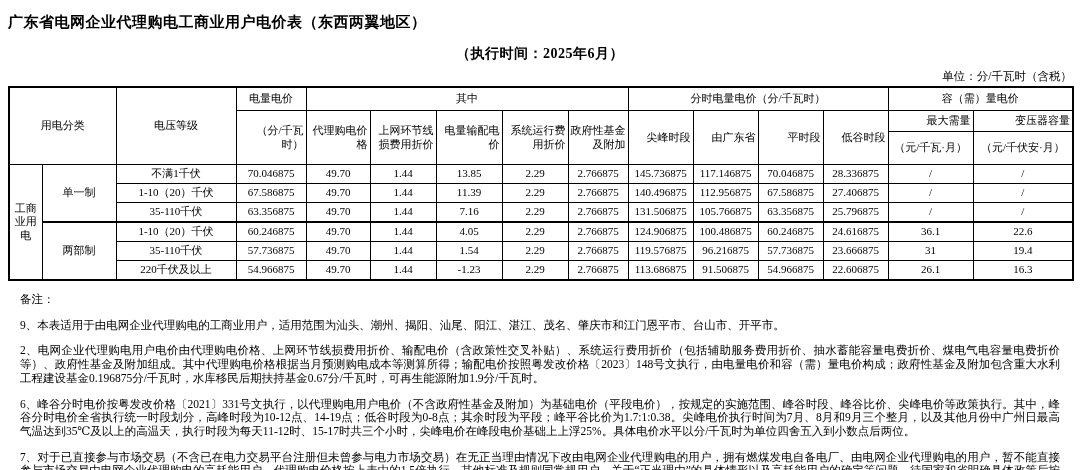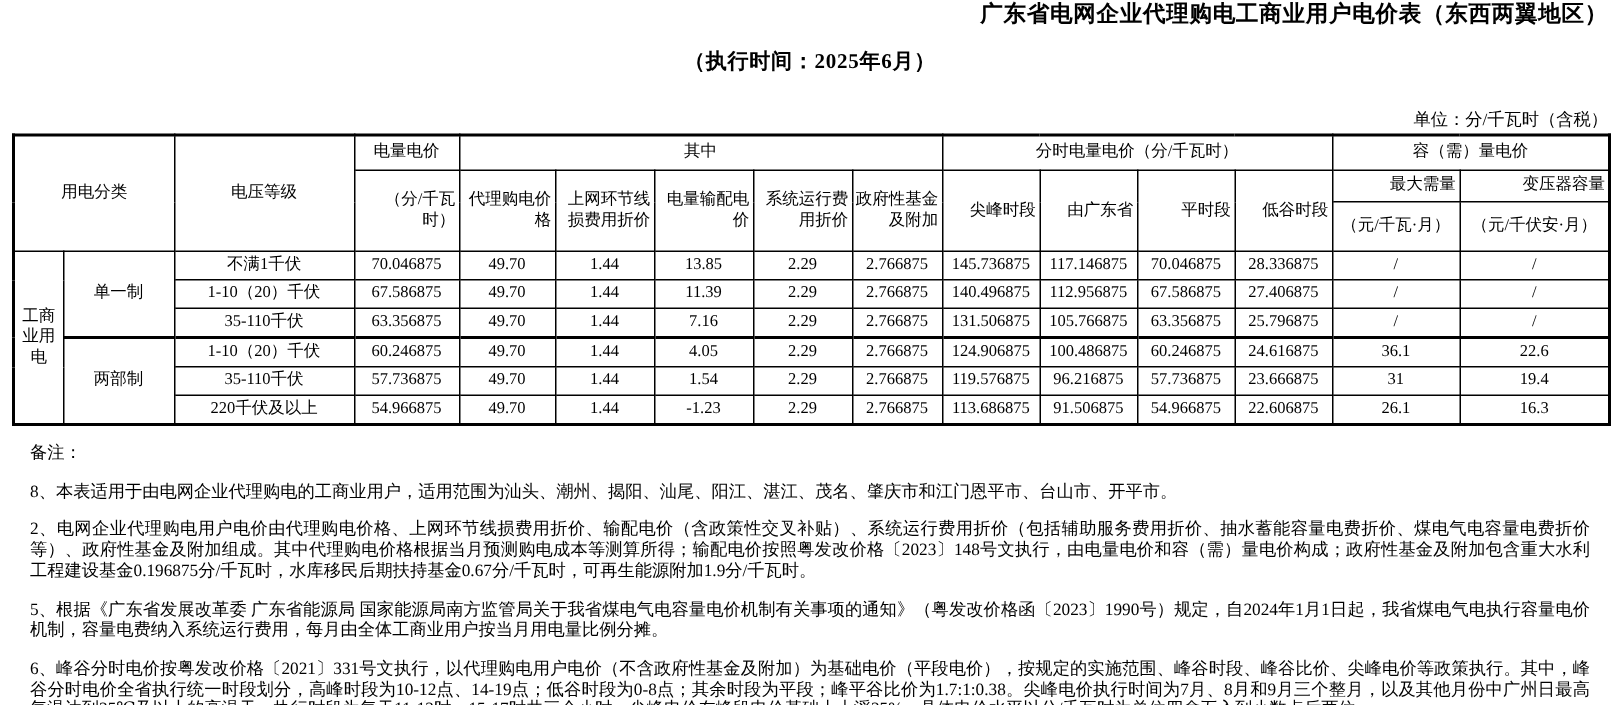--- a/index.html
+++ b/index.html
@@ -2,23 +2,23 @@
 <html><head>
 <meta charset="utf-8">
 <style>
   html,body { margin:0; padding:0; background:#fff; }
   body {
     width:1080px; height:470px; overflow:hidden;
     font-family:"Liberation Serif","DejaVu Serif",serif;
     color:#000; -webkit-font-smoothing:antialiased;
   }
   .page { padding:0 8px; }
-  .doc-title { text-align:right; font-weight:bold; font-size:15px; letter-spacing:.5px; }
+  .doc-title { text-align:left; font-weight:bold; font-size:15px; padding-top:13px; letter-spacing:.5px; }
   .doc-subtitle { text-align:center; font-weight:bold; font-size:14px; margin-top:13px; letter-spacing:.5px; }
-  .unit-line { text-align:right; font-size:11.5px; margin-top:22px; margin-bottom:2px; }
+  .unit-line { text-align:right; font-size:11.5px; margin-top:6px; margin-bottom:2px; }
   table.price-table {
     border-collapse:collapse; table-layout:fixed;
     width:1064px; border:2px solid #000;
   }
   .price-table th, .price-table td {
     border:1px solid #000; font-weight:normal; font-size:11px;
     text-align:center; vertical-align:middle; padding:1px 2px;
     line-height:1.22; overflow:hidden; word-break:break-all;
   }
   .price-table thead th { font-size:11px; }
@@ -177,19 +177,18 @@
         <td>54.966875</td>
         <td>22.606875</td>
         <td>26.1</td>
         <td>16.3</td>
       </tr>
     </tbody>
   </table>
 
   <div class="notes">
     <p>备注：</p>
-    <p>8、本表适用于由电网企业代理购电的工商业用户，适用范围为汕头、潮州、揭阳、汕尾、阳江、湛江、茂名、肇庆市和江门恩平市、台山市、开平市。</p>
+    <p>9、本表适用于由电网企业代理购电的工商业用户，适用范围为汕头、潮州、揭阳、汕尾、阳江、湛江、茂名、肇庆市和江门恩平市、台山市、开平市。</p>
     <p>2、电网企业代理购电用户电价由代理购电价格、上网环节线损费用折价、输配电价（含政策性交叉补贴）、系统运行费用折价（包括辅助服务费用折价、抽水蓄能容量电费折价、煤电气电容量电费折价等）、政府性基金及附加组成。其中代理购电价格根据当月预测购电成本等测算所得；输配电价按照粤发改价格〔2023〕148号文执行，由电量电价和容（需）量电价构成；政府性基金及附加包含重大水利工程建设基金0.196875分/千瓦时，水库移民后期扶持基金0.67分/千瓦时，可再生能源附加1.9分/千瓦时。</p>
-    <p>5、根据《广东省发展改革委 广东省能源局 国家能源局南方监管局关于我省煤电气电容量电价机制有关事项的通知》（粤发改价格函〔2023〕1990号）规定，自2024年1月1日起，我省煤电气电执行容量电价机制，容量电费纳入系统运行费用，每月由全体工商业用户按当月用电量比例分摊。</p>
     <p>6、峰谷分时电价按粤发改价格〔2021〕331号文执行，以代理购电用户电价（不含政府性基金及附加）为基础电价（平段电价），按规定的实施范围、峰谷时段、峰谷比价、尖峰电价等政策执行。其中，峰谷分时电价全省执行统一时段划分，高峰时段为10-12点、14-19点；低谷时段为0-8点；其余时段为平段；峰平谷比价为1.7:1:0.38。尖峰电价执行时间为7月、8月和9月三个整月，以及其他月份中广州日最高气温达到35℃及以上的高温天，执行时段为每天11-12时、15-17时共三个小时，尖峰电价在峰段电价基础上上浮25%。具体电价水平以分/千瓦时为单位四舍五入到小数点后两位。</p>
     <p>7、对于已直接参与市场交易（不含已在电力交易平台注册但未曾参与电力市场交易）在无正当理由情况下改由电网企业代理购电的用户，拥有燃煤发电自备电厂、由电网企业代理购电的用户，暂不能直接参与市场交易由电网企业代理购电的高耗能用户，代理购电价格按上表中的1.5倍执行，其他标准及规则同常规用户。关于“正当理由”的具体情形以及高耗能用户的确定等问题，待国家和省明确具体政策后按相关规定执行。</p>
   </div>
 </div>
 
 </body></html>

